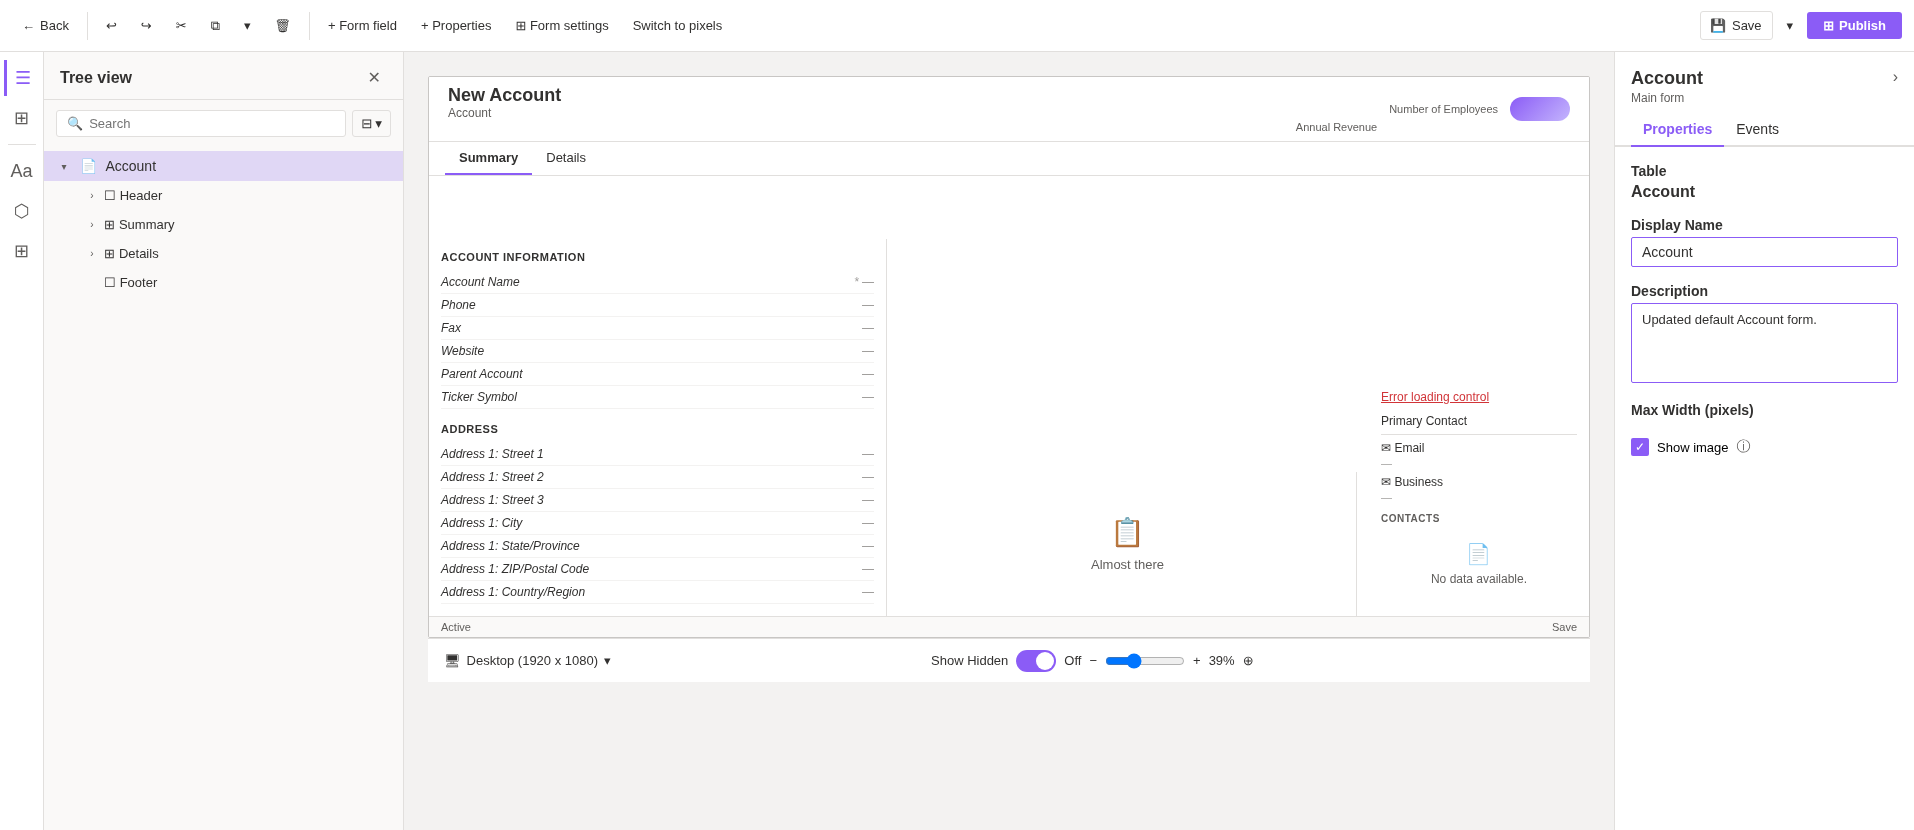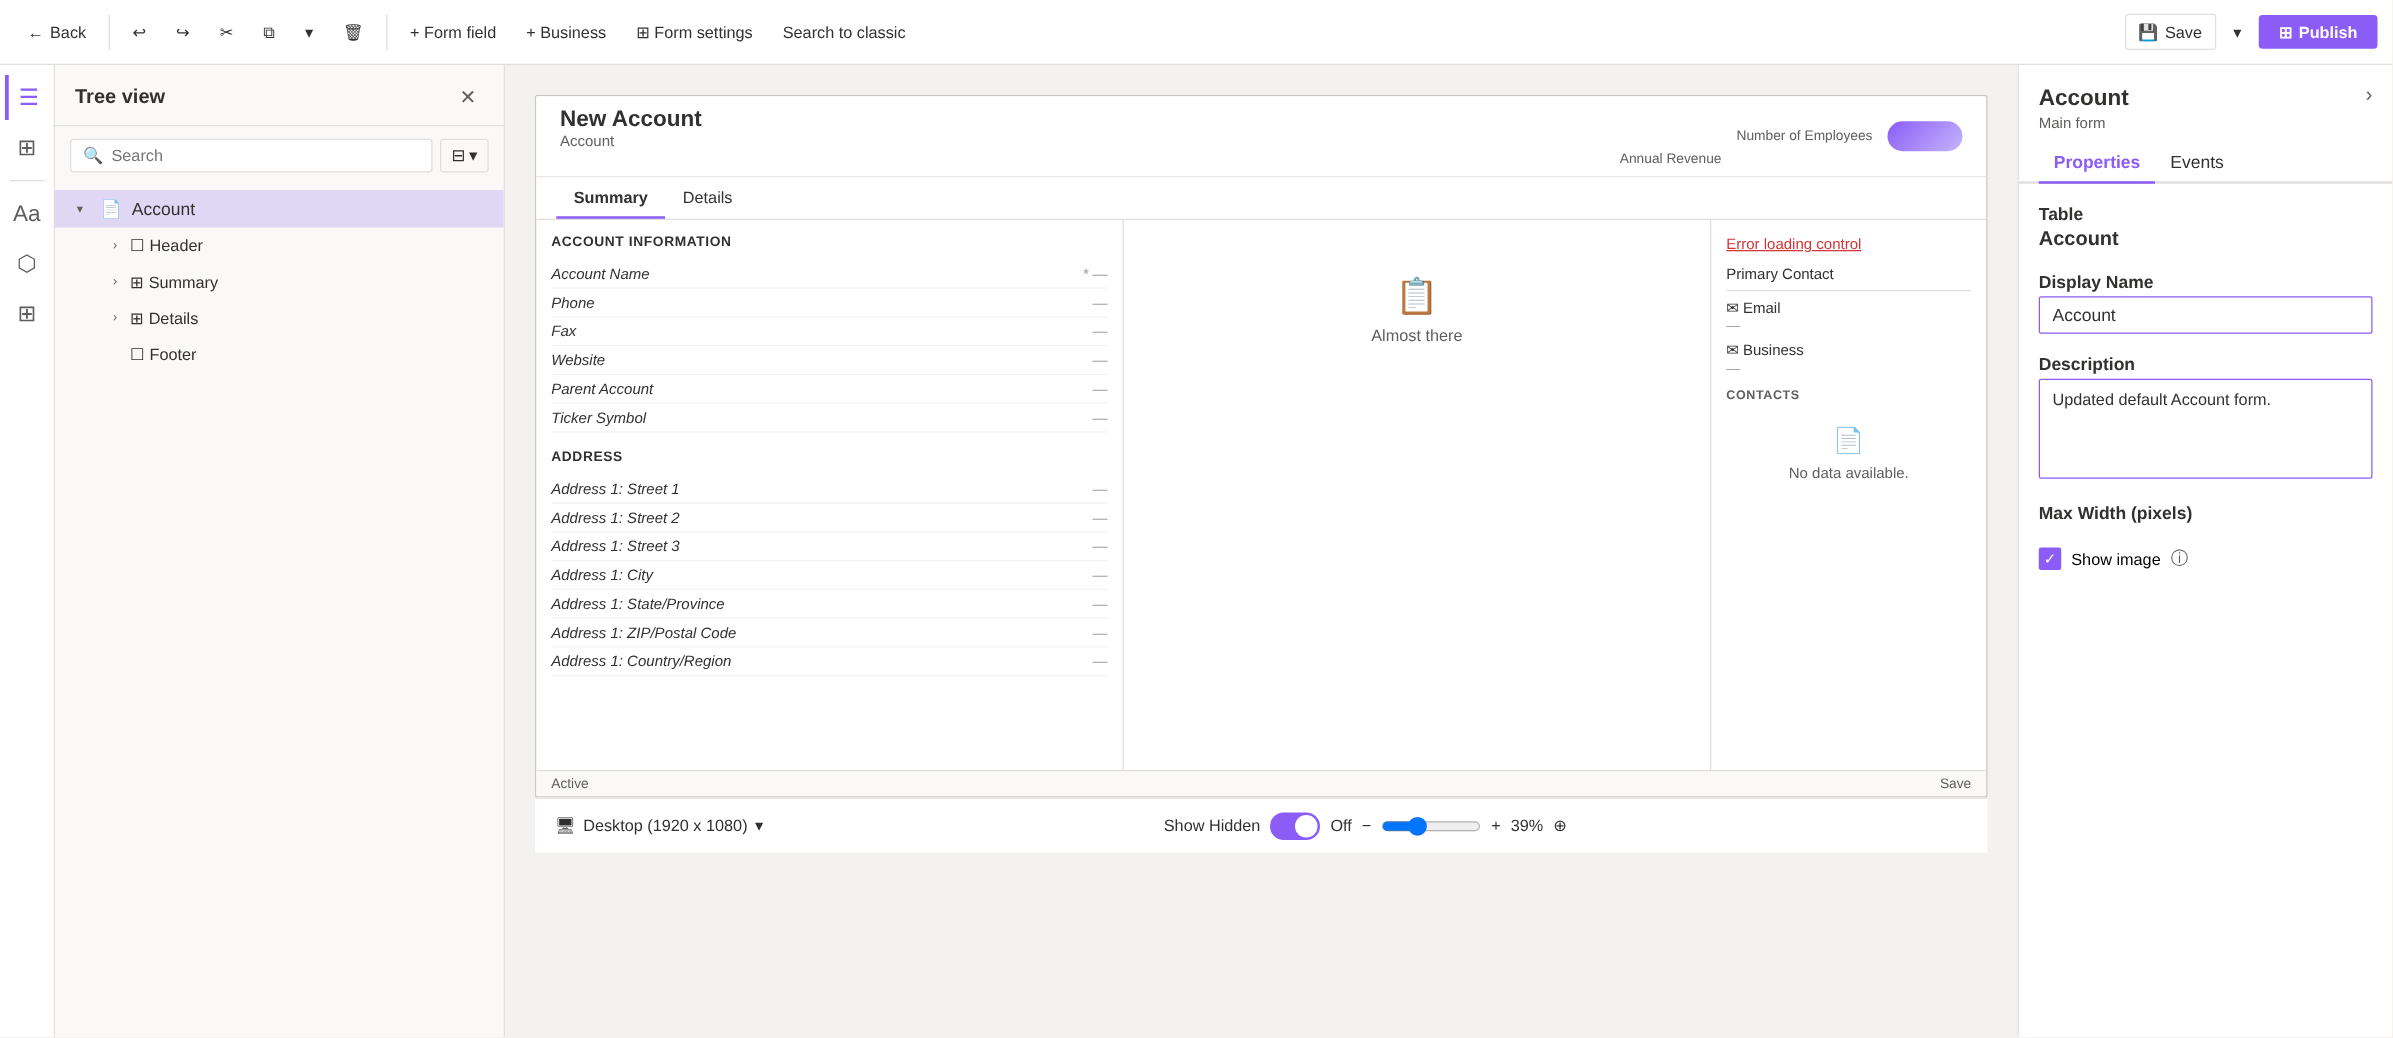--- a/index.html
+++ b/index.html
@@ -85,21 +85,21 @@
       background: #fff; padding: 8px 19px; border-bottom: 1px solid #e1dfdd;
     }
     .form-preview-title { font-size: 18px; font-weight: 600; color: #323130; }
     .form-preview-subtitle { font-size: 12px; color: #605e5c; }
     .form-tabs { display: flex; gap: 0; border-bottom: 1px solid #e1dfdd; padding: 0 16px; background: #fff; }
     .form-tab {
       padding: 8px 14px; font-size: 13px; color: #323130; cursor: pointer; border-bottom: 2px solid transparent;
     }
     .form-tab.active { border-bottom: 2px solid #8b5cf6; font-weight: 600; }
 
-    .form-body { display: flex; gap: 0; min-height: 440px; }
+    .form-body { display: flex; gap: 12px; min-height: 440px; align-items: flex-end; }
     .form-col-left { flex: 1; border-right: 1px solid #e1dfdd; padding: 12px; }
     .form-col-mid { flex: 1; border-right: 1px solid #e1dfdd; padding: 12px; }
     .form-col-right { width: 220px; padding: 12px; }
 
     .form-section-title { font-size: 11px; font-weight: 700; color: #323130; letter-spacing: 0.5px; margin-bottom: 8px; text-transform: uppercase; }
     .form-field-row { display: flex; justify-content: space-between; align-items: center; padding: 4px 0; border-bottom: 1px solid #f3f2f1; font-size: 12px; color: #605e5c; font-style: italic; }
     .form-field-label { color: #323130; font-size: 12px; }
     .form-field-value { color: #a19f9d; font-size: 12px; }
 
     .timeline-area { display: flex; flex-direction: column; align-items: center; justify-content: center; height: 120px; color: #605e5c; font-size: 13px; gap: 8px; }
@@ -201,27 +201,27 @@
     <span>▾</span>
   </button>
   <button class="toolbar-btn">
     <span>🗑</span>
   </button>
   <div class="toolbar-divider"></div>
   <button class="toolbar-btn">
     <span>+ Form field</span>
   </button>
   <button class="toolbar-btn">
-    <span>+ Business</span>
+    <span>+ Properties</span>
   </button>
   <button class="toolbar-btn">
     <span>⊞ Form settings</span>
   </button>
   <button class="toolbar-btn">
-    <span>Search to classic</span>
+    <span>Switch to pixels</span>
   </button>
   <div class="toolbar-spacer"></div>
   <button class="toolbar-btn save-btn">
     <span>💾</span>
     <span>Save</span>
   </button>
   <button class="toolbar-btn">
     <span>▾</span>
   </button>
   <button class="toolbar-btn publish-btn">

